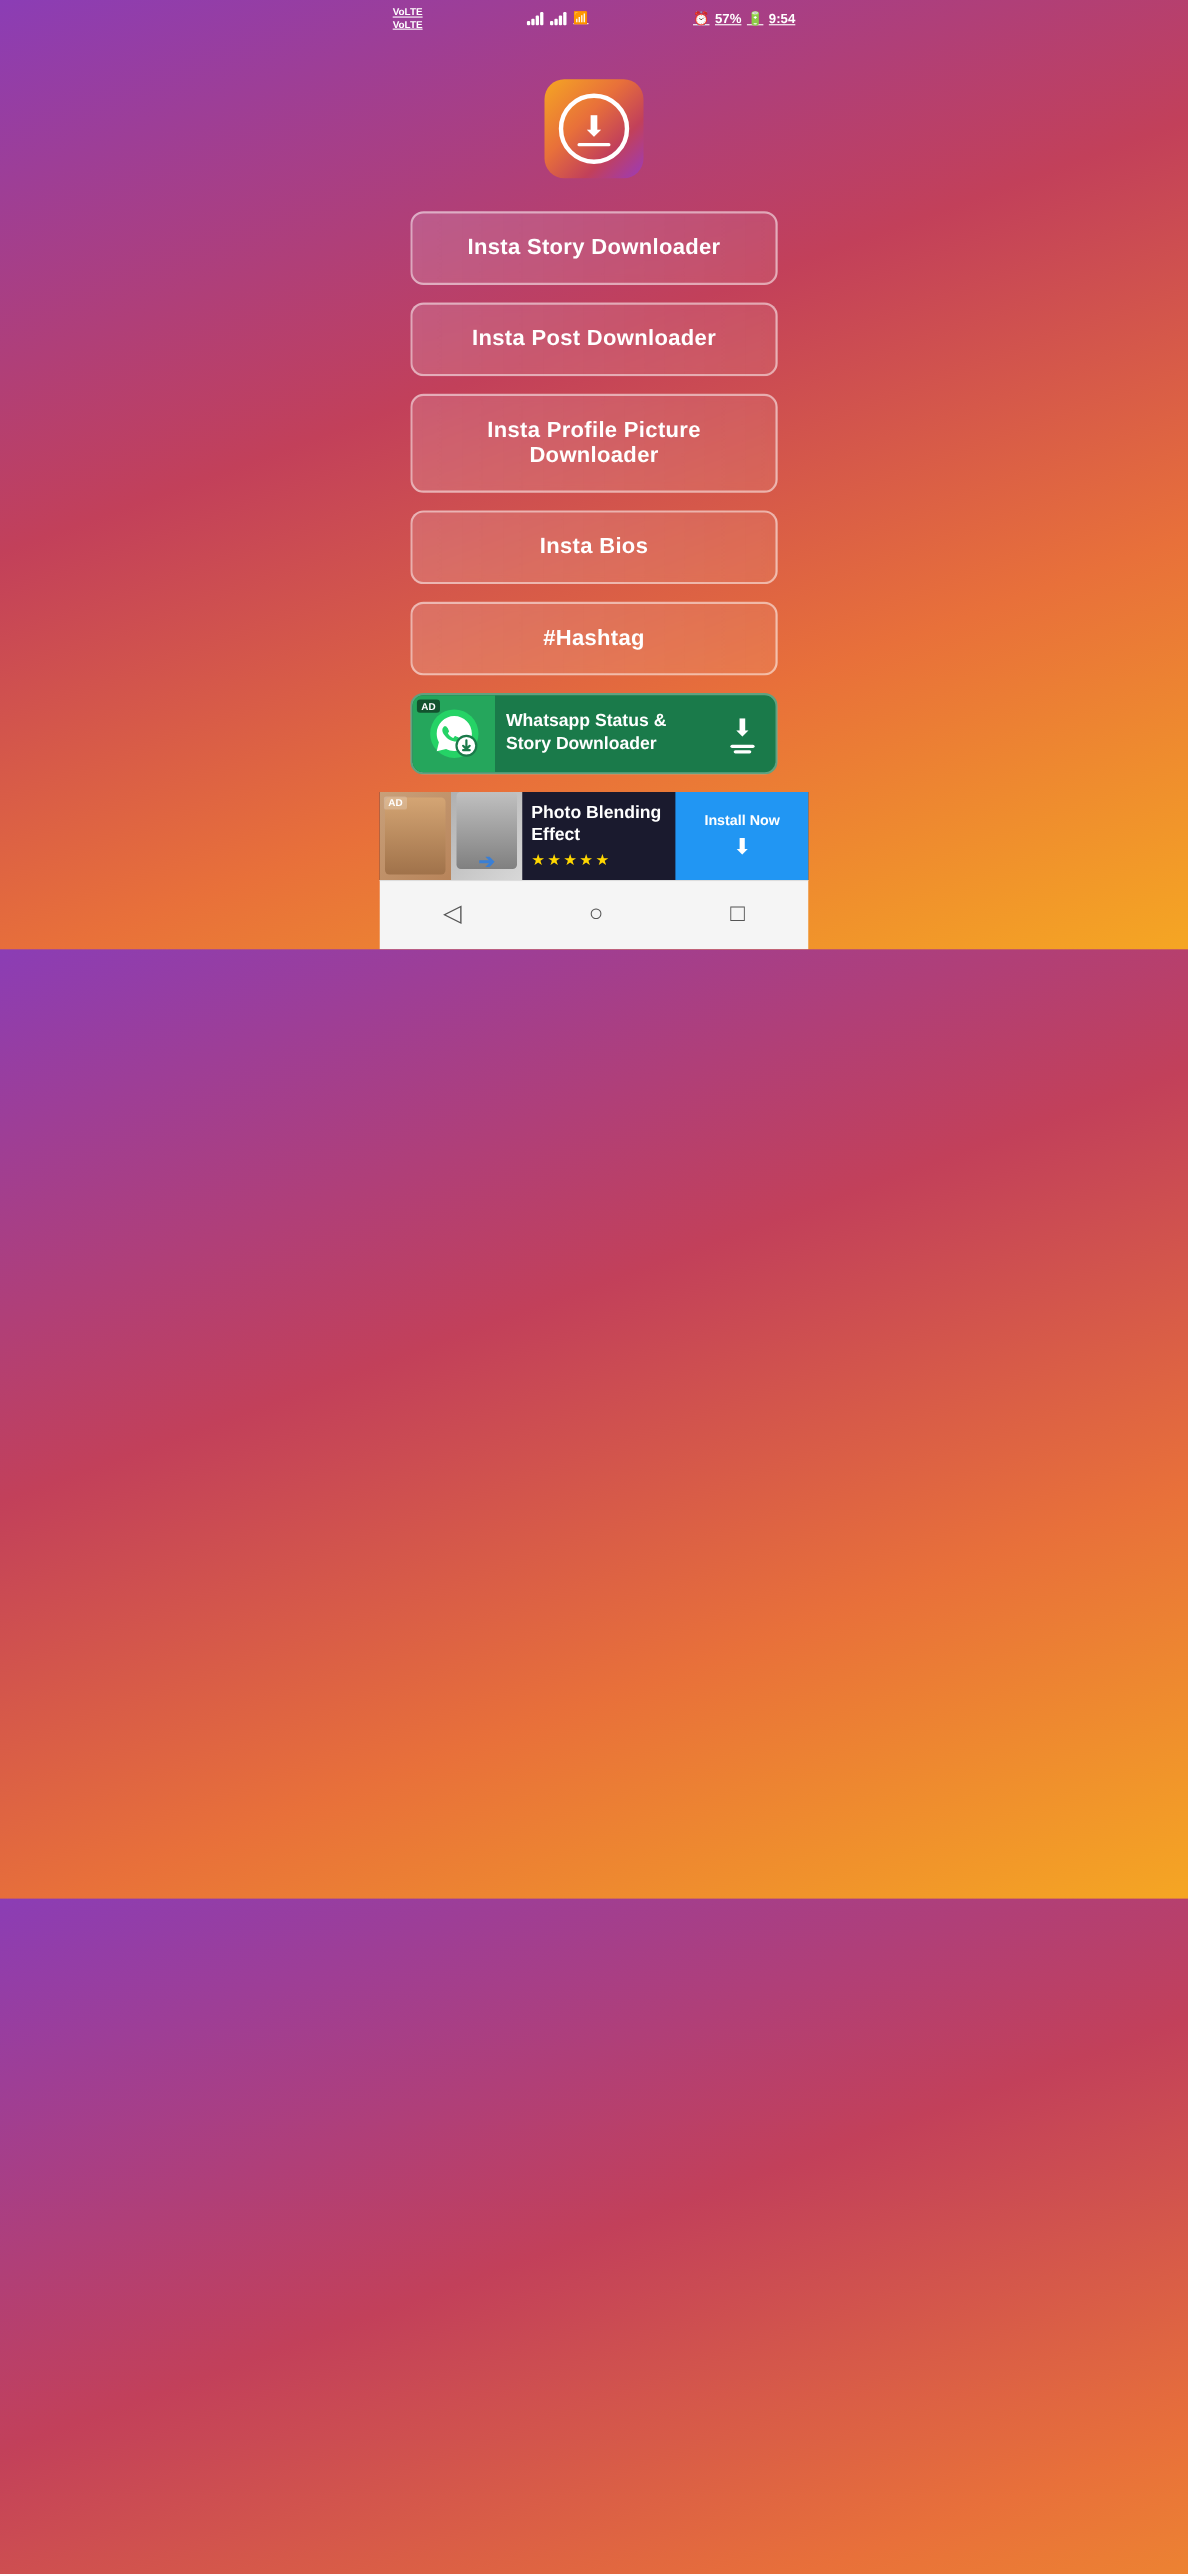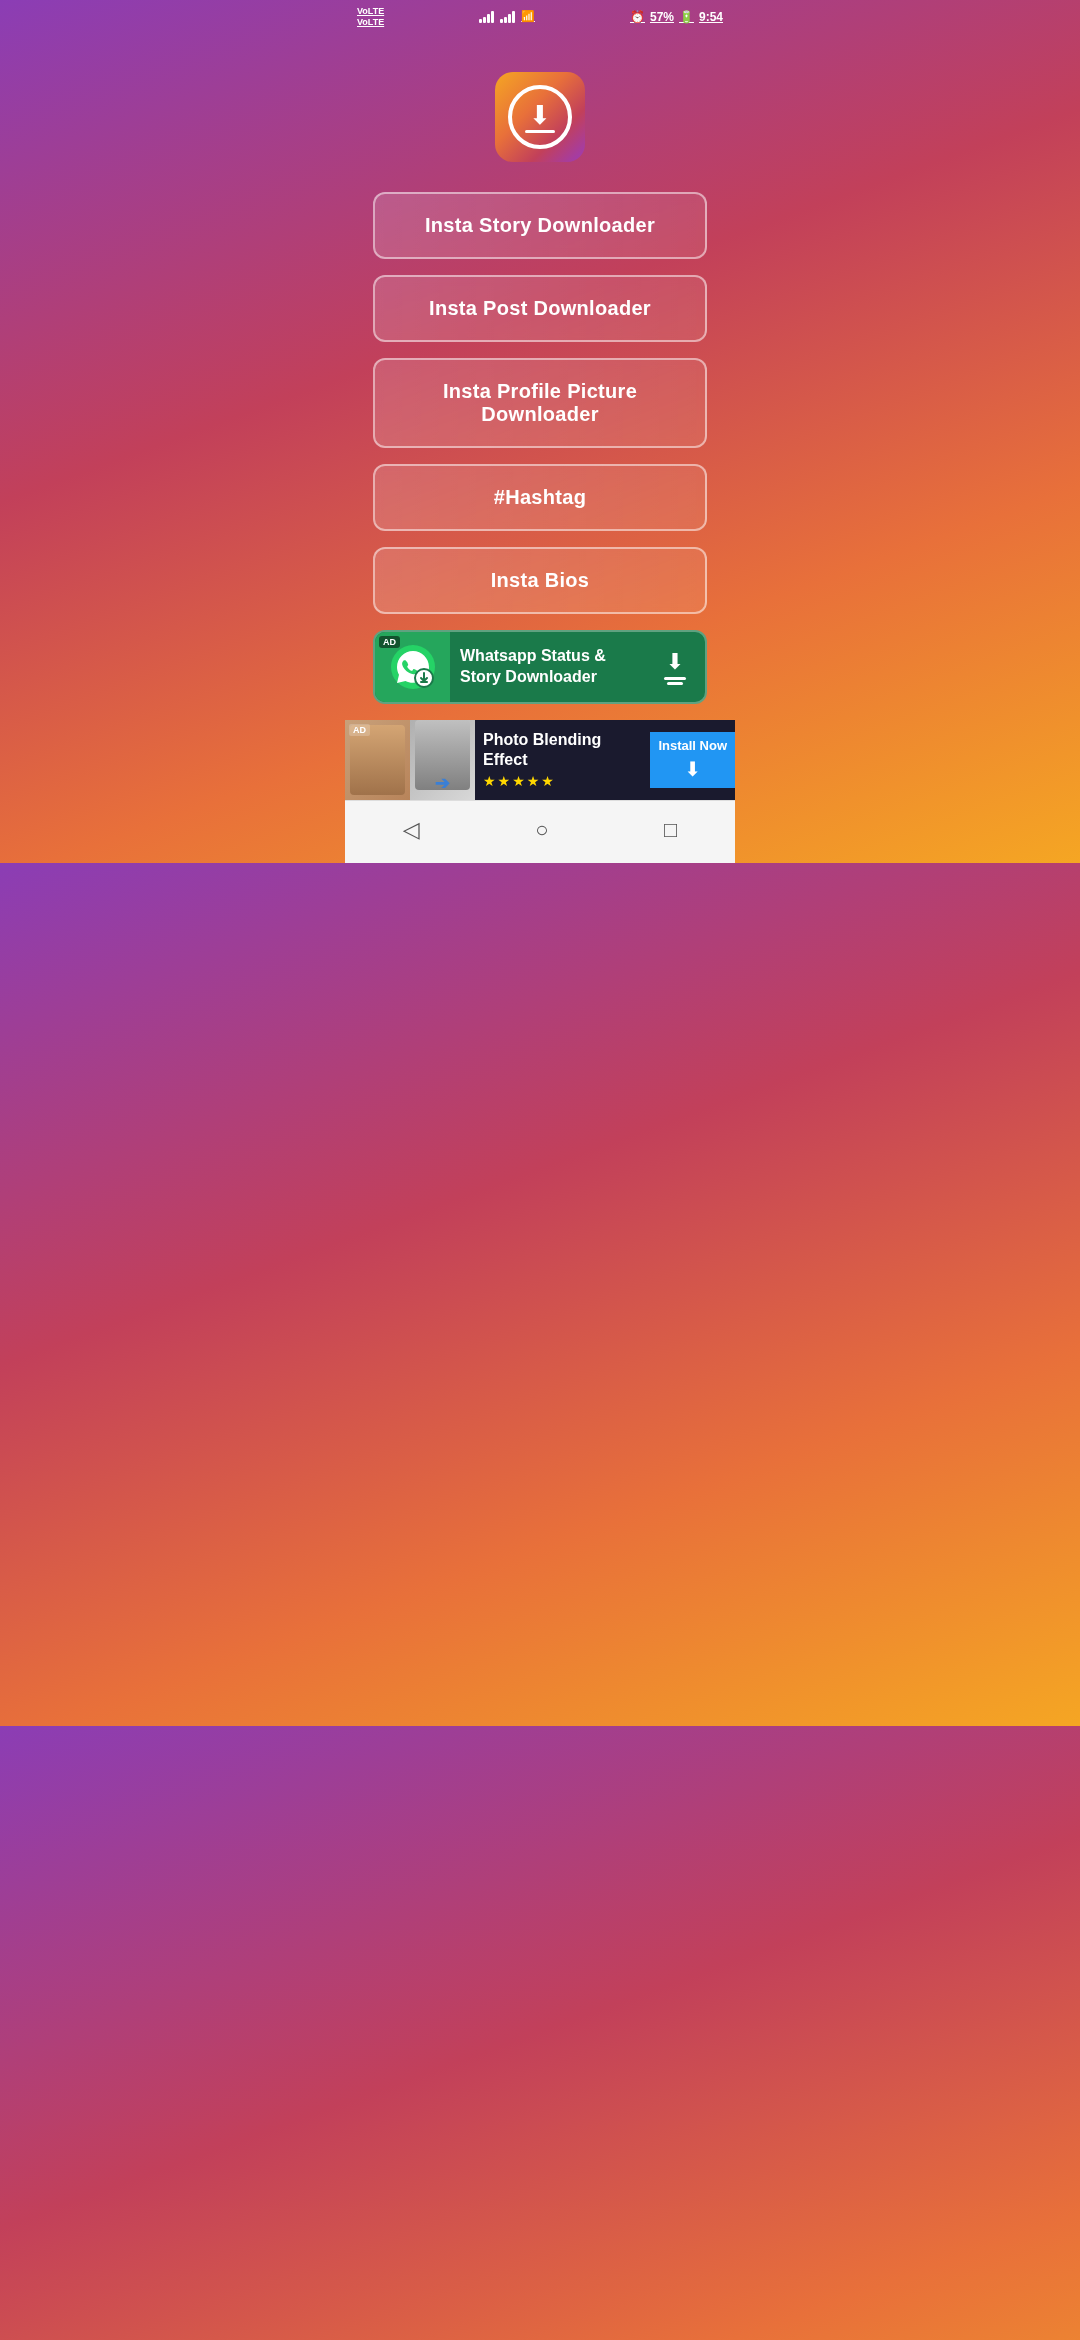--- a/index.html
+++ b/index.html
@@ -272,28 +272,28 @@
     }
 
     .star {
       color: #FFD700;
       font-size: 14px;
     }
 
     .install-now-btn {
       background: #2196F3;
       color: white;
-      padding: 8px 8px;
+      padding: 8px 26px;
       display: flex;
       flex-direction: column;
       align-items: center;
       justify-content: center;
       gap: 4px;
       min-width: 80px;
-      height: 56px;
+      height: 80px;
       cursor: pointer;
       flex-shrink: 0;
     }
 
     .install-now-text {
       font-size: 13px;
       font-weight: bold;
       text-align: center;
     }
 
@@ -357,22 +357,22 @@
         <div style="width:30px;height:3px;background:white;border-radius:2px;margin-top:2px;"></div>
       </div>
     </div>
   </div>
 </div>
 
 <div class="buttons-container">
   <button class="menu-button">Insta Story Downloader</button>
   <button class="menu-button">Insta Post Downloader</button>
   <button class="menu-button">Insta Profile Picture Downloader</button>
+  <button class="menu-button">Insta Bios</button>
   <button class="menu-button">#Hashtag</button>
-  <button class="menu-button">Insta Bios</button>
 </div>
 
 <div class="ad-banner-whatsapp">
   <span class="ad-label-small">AD</span>
   <div class="whatsapp-icon-bg">
     <svg class="whatsapp-icon" viewBox="0 0 48 48" fill="none" xmlns="http://www.w3.org/2000/svg">
       <circle cx="24" cy="24" r="22" fill="#25D366"></circle>
       <path d="M24 8C15.2 8 8 15.2 8 24c0 2.8.7 5.5 2 7.8L8 40l8.5-2c2.2 1.2 4.7 1.8 7.3 1.8C32.8 39.8 40 32.6 40 24S32.8 8 24 8z" fill="white"></path>
       <path d="M17 18c-.3-.7-.6-.7-.9-.7h-.7c-.3 0-.7.1-1 .4-.3.4-1.3 1.3-1.3 3.1s1.3 3.6 1.5 3.9c.2.2 2.6 4 6.4 5.5 3.2 1.2 3.8.9 4.5.9.7 0 2.2-.9 2.5-1.7.3-.8.3-1.5.2-1.7-.1-.1-.4-.2-.7-.4-.3-.1-2.2-1.1-2.5-1.2-.3-.1-.5-.2-.7.2-.2.4-.8 1.2-1 1.4-.2.2-.4.2-.7.1-.3-.2-1.3-.5-2.5-1.6-1-.9-1.6-2-1.8-2.3-.2-.3 0-.5.1-.7.1-.1.3-.4.5-.6.2-.2.2-.4.3-.6.1-.2 0-.5-.1-.6-.1-.2-.7-1.8-1-2.4z" fill="#25D366"></path>
 

